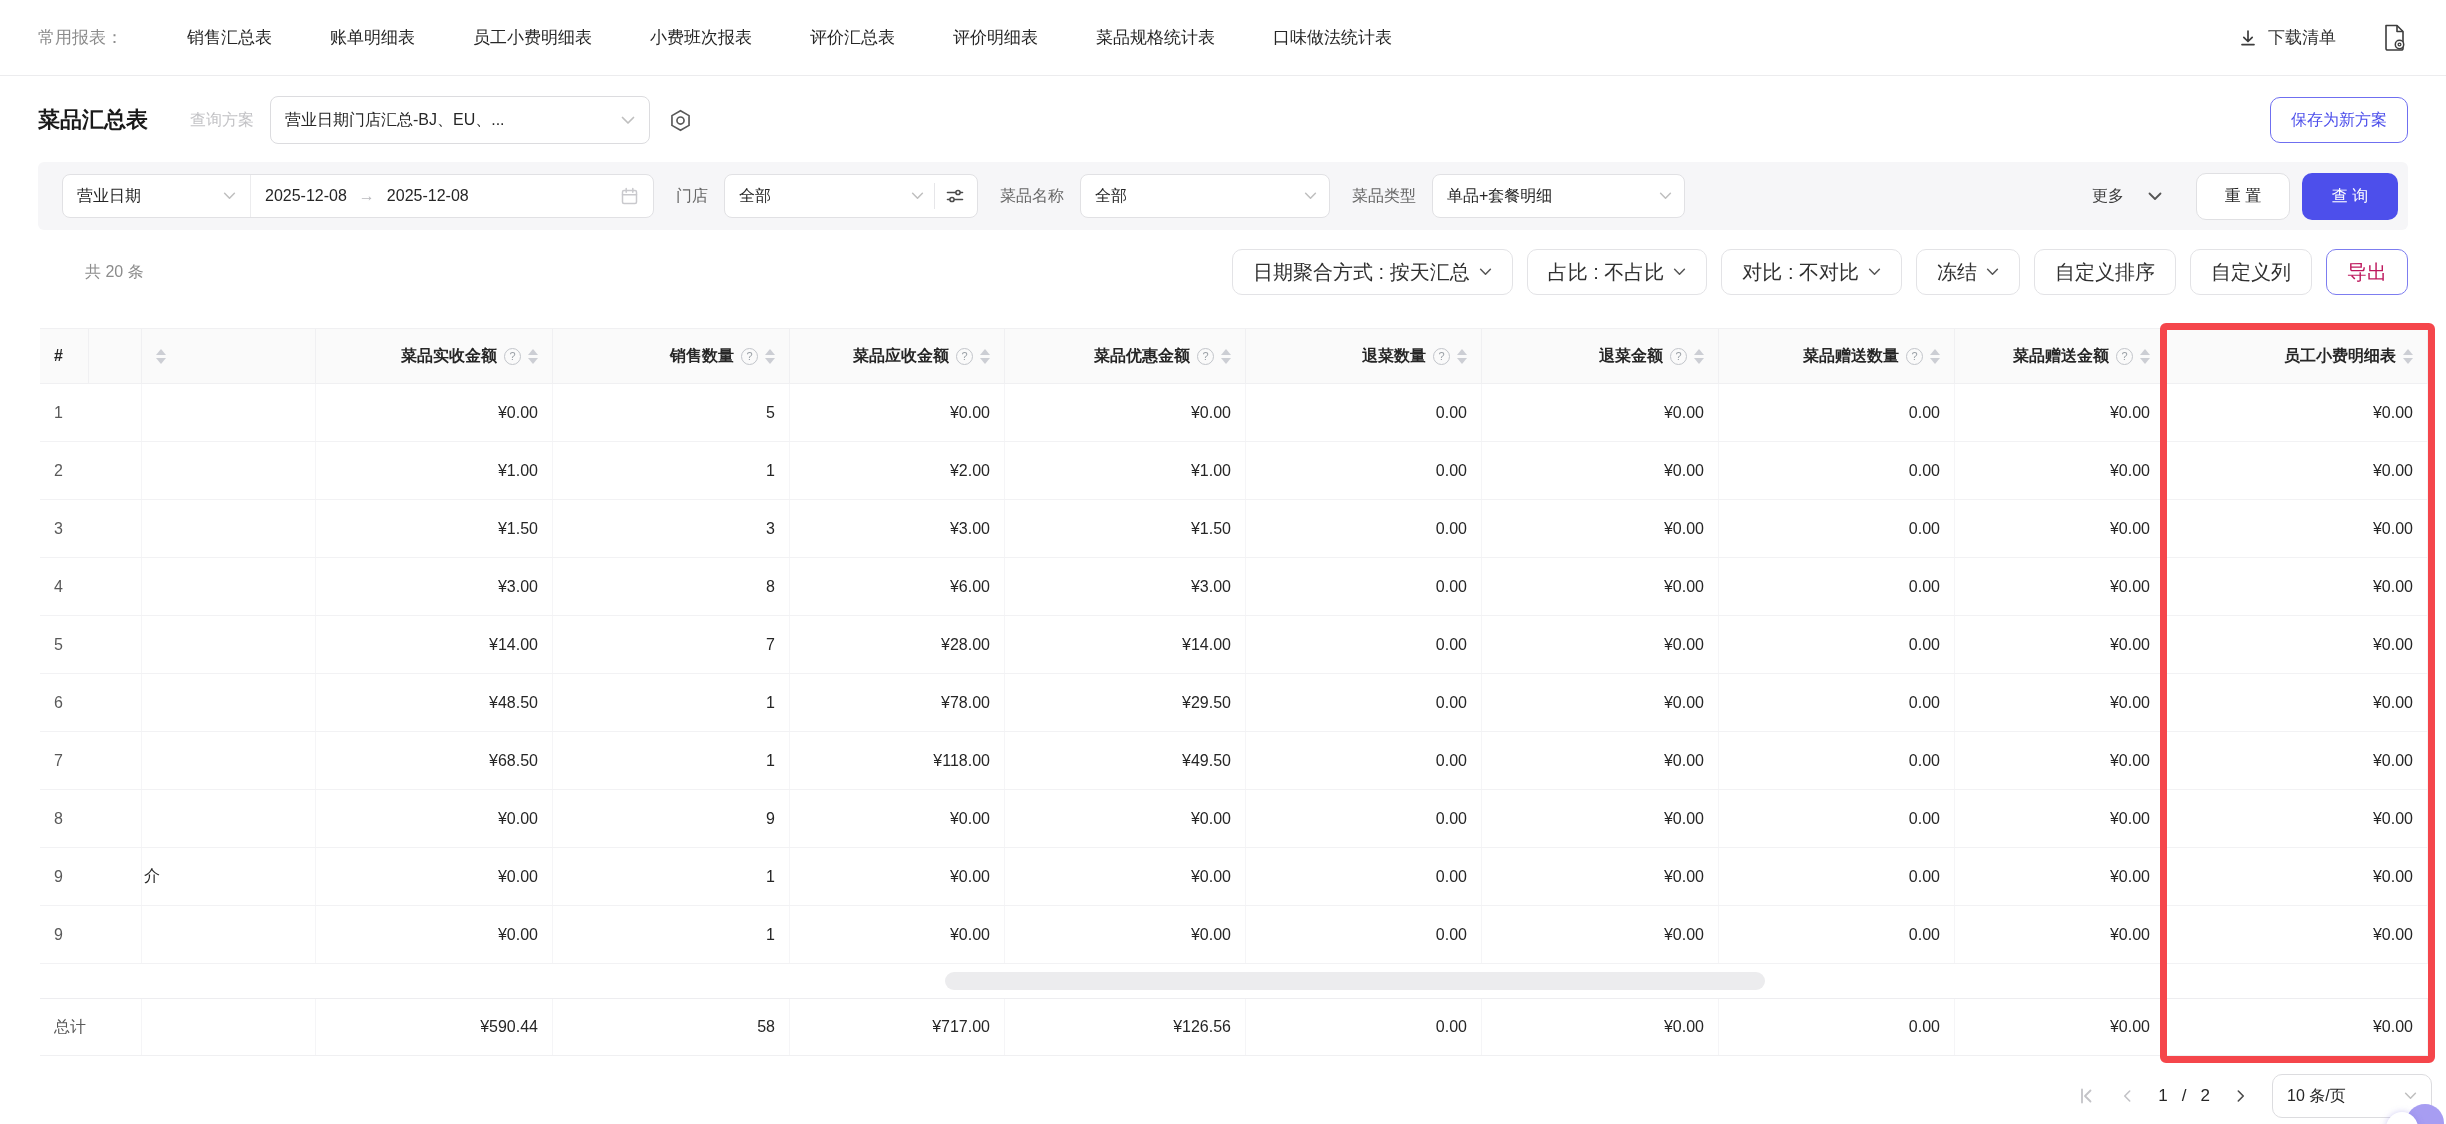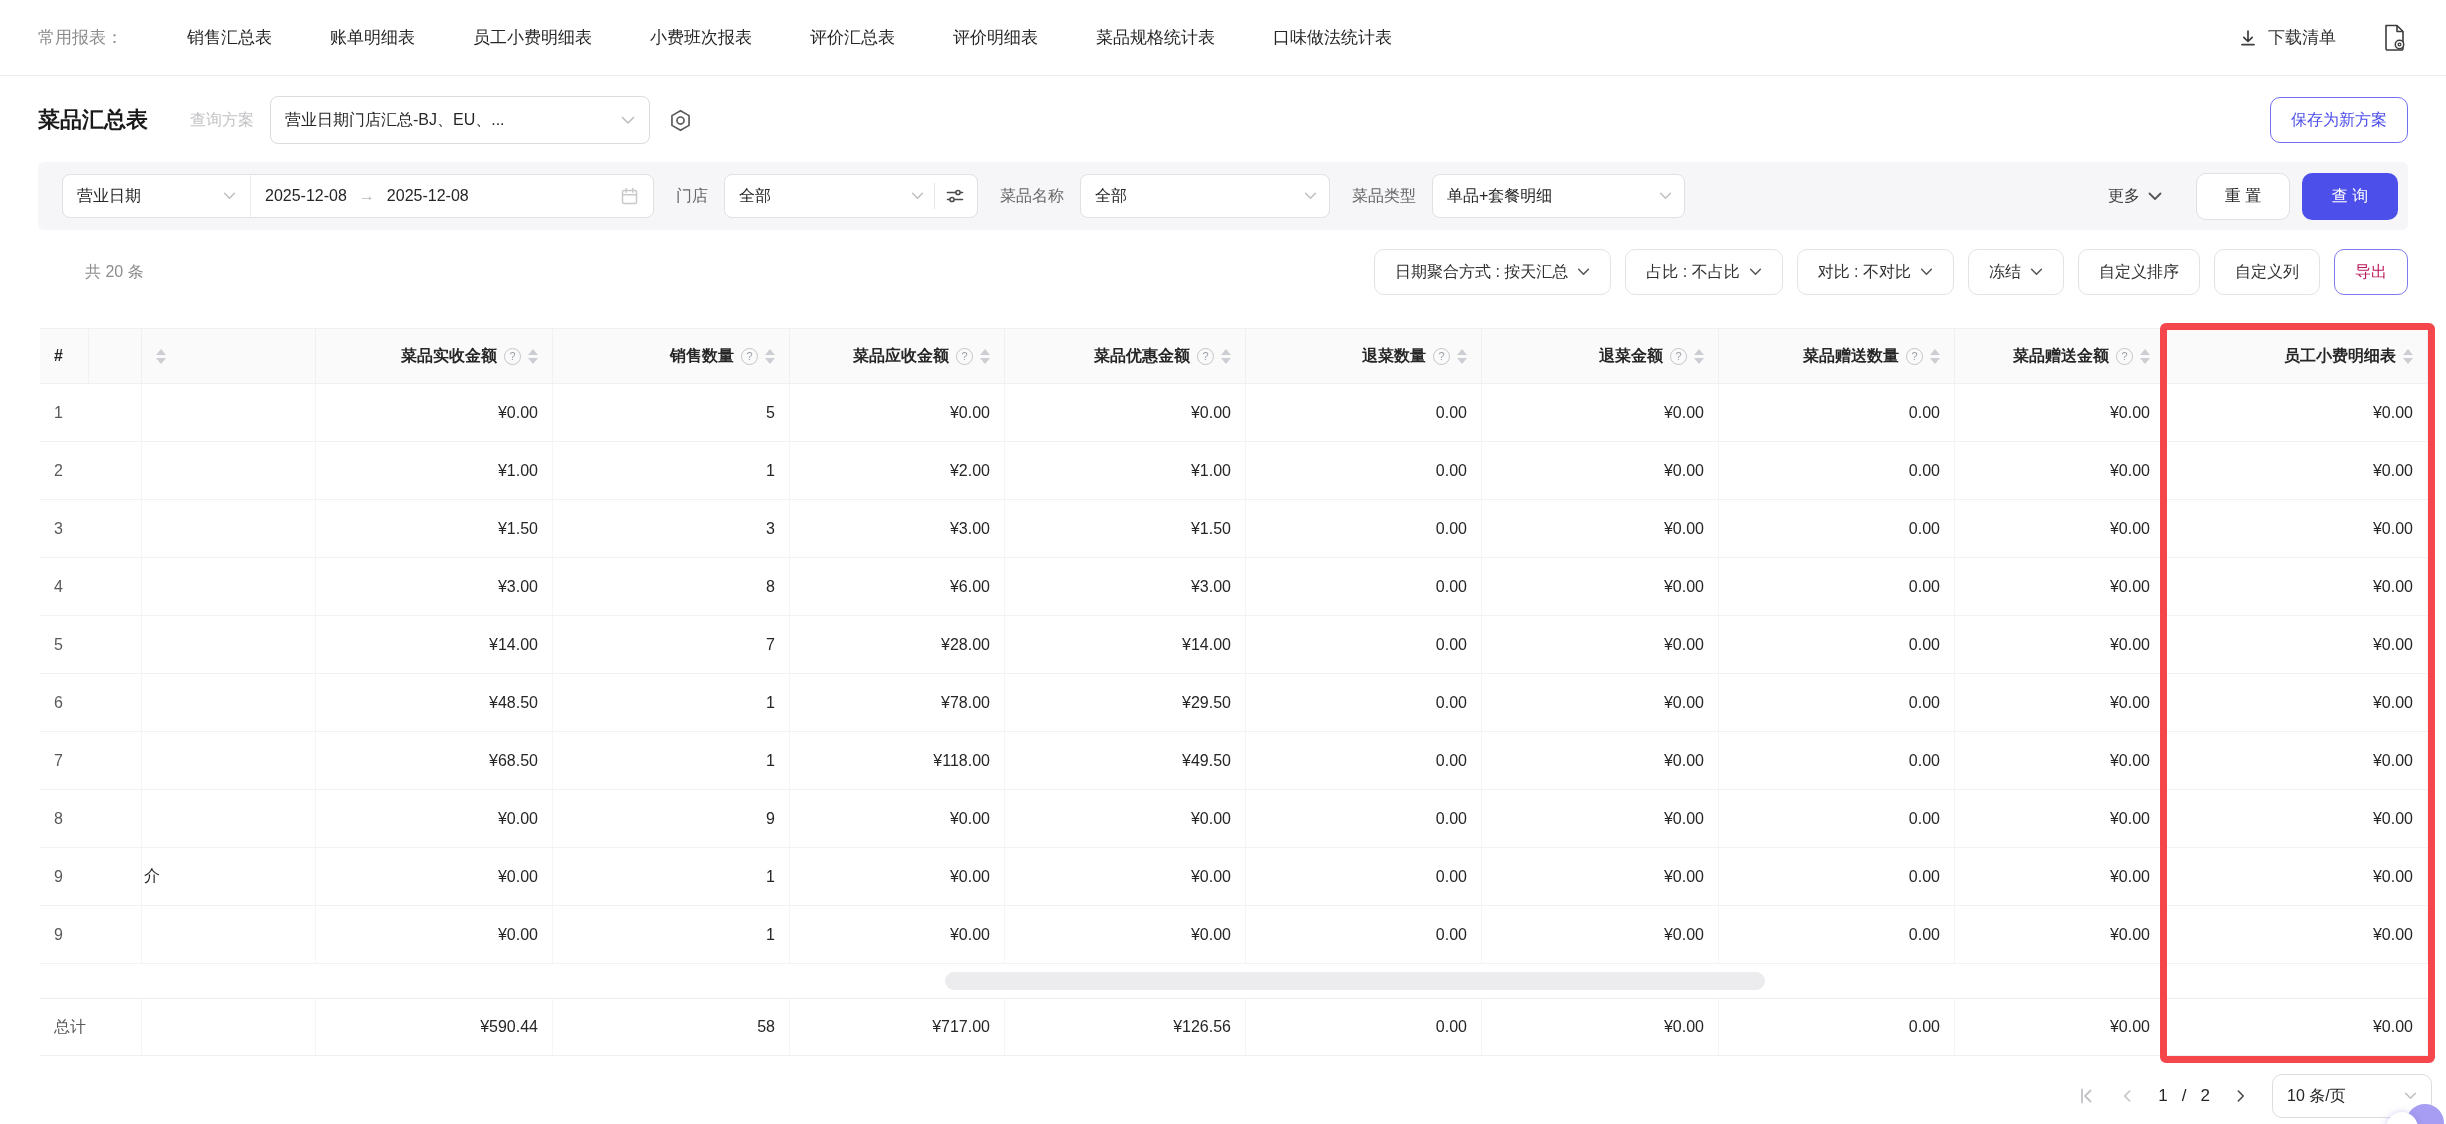--- a/index.html
+++ b/index.html
@@ -42,34 +42,34 @@
   .date-vals { flex:1; display:flex; align-items:center; padding:0 14px; gap:12px; cursor:pointer; }
   .date-txt { font-size:16px; color:#262626; }
   .date-arrow { color:#b9b9bd; font-size:16px; }
   .f-label { font-size:16px; color:#666; margin:0 16px 0 22px; white-space:nowrap; }
   .sel { padding:0 12px 0 14px; cursor:pointer; }
   .sel .val { font-size:16px; color:#262626; flex:1; }
   .store-sel { width:254px; }
   .name-sel { width:250px; }
   .type-sel { width:253px; }
   .sel-divider { width:1px; height:26px; background:#e6e6e9; margin:0 10px; }
-  .more { margin-left:auto; display:flex; align-items:center; gap:8px; font-size:16px;
+  .more { margin-left:auto; display:flex; align-items:center; gap:24px; font-size:16px;
     color:#3d3d3d; cursor:pointer; }
   .more .chev { color:#555; }
   .reset-btn { margin-left:34px; height:47px; width:94px; background:#fff; border:1px solid #e0e0e3;
     border-radius:10px; font-size:16px; color:#262626; cursor:pointer; font-family:inherit; }
   .query-btn { margin-left:12px; height:47px; width:96px; background:#4d4feb; border:none;
     border-radius:10px; font-size:16px; color:#fff; cursor:pointer; font-family:inherit; }
 
   
   .table-toolbar { margin-top:18px; padding:0 38px; height:48px; display:flex; align-items:center; }
   .count-text { font-size:16px; color:#8c8c8c;margin-left:47px; }
   .tb-buttons { margin-left:auto; display:flex; align-items:center; gap:14px; }
   .tb-btn { height:46px; padding:8px 20px; background:#fff; border:1px solid #e3e3e6; border-radius:10px;
-    display:flex; align-items:center; gap:9px; font-size:16px; color:#303030; cursor:pointer; white-space:nowrap; }
+    display:flex; align-items:center; gap:9px; font-size:20px; color:#303030; cursor:pointer; white-space:nowrap; }
   .tb-btn .chev { color:#555; }
   .tb-btn.accent { border-color:#7d7df0; color:#be185d; }
 
   
   .table-wrap { position:relative; margin:32px 0 0 40px; width:2388px; }
   .thead { display:flex; height:56px; background:#fafafa; border-top:1px solid #f0f0f2;
     border-bottom:1px solid #f0f0f2; }
   .th { display:flex; align-items:center; height:100%; padding:0 14px; font-size:16px;
     font-weight:700; color:#262626; border-right:1px solid #f0f0f2; gap:7px; }
   .th.right { justify-content:flex-end; }

